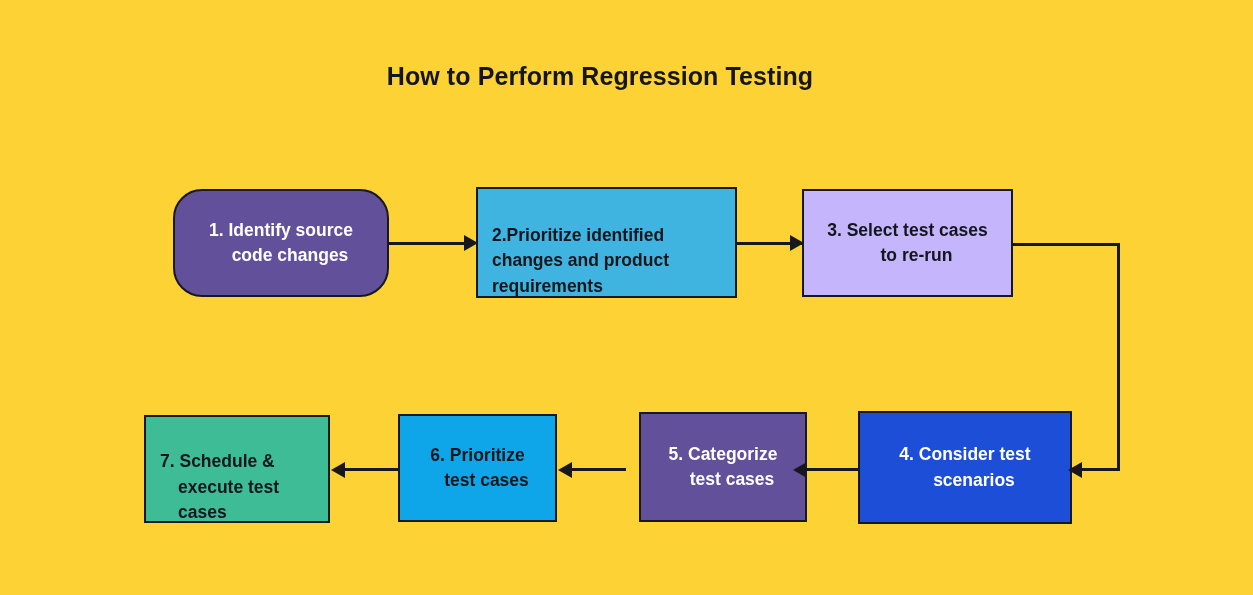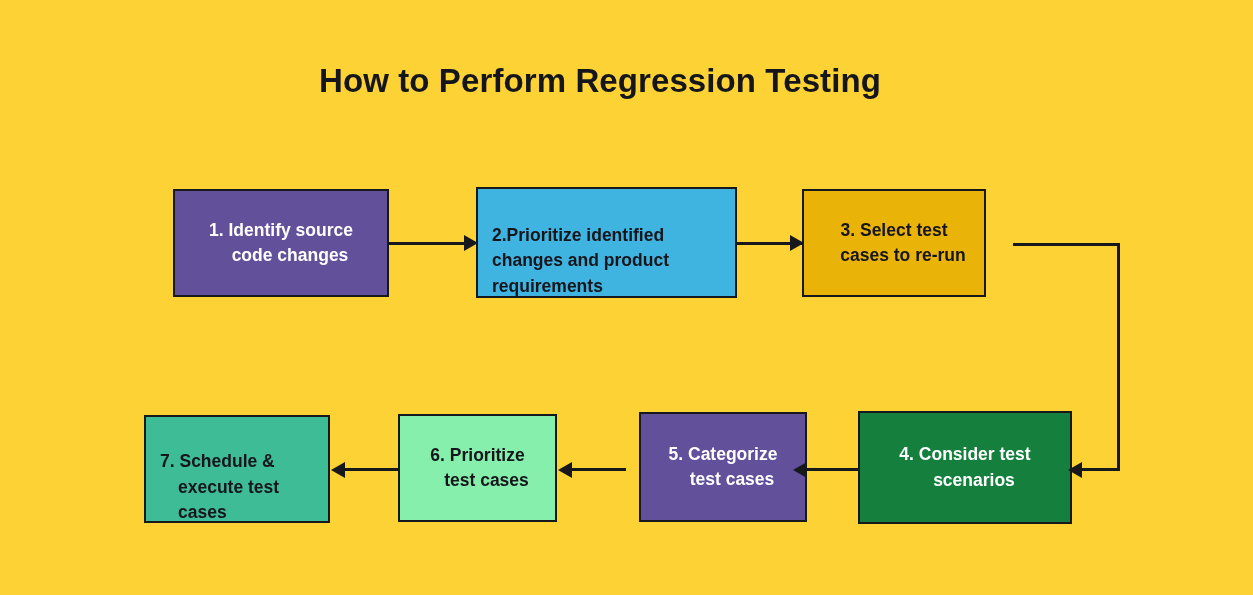--- a/index.html
+++ b/index.html
@@ -18,21 +18,21 @@
     width: 1253px;
     height: 595px;
     background: #FDD235;
   }
   #title {
     position: absolute;
     left: 0;
     top: 62px;
     width: 1200px;
     text-align: center;
-    font-size: 33px;
+    font-size: 25px;
     font-weight: bold;
     color: #15161C;
     letter-spacing: 0.1px;
   }
   .node {
     position: absolute;
     box-sizing: border-box;
     border: 2px solid #17181C;
     display: flex;
     align-items: center;
@@ -80,41 +80,41 @@
     border-right: 14px solid #17181C;
   }
 </style>
 </head>
 <body>
 
 <div id="canvas">
 
   <div id="title">How to Perform Regression Testing</div>
 
-  <div class="node align-center indent" style="left:173px; top:189px; width:216px; height:108px; background:#63509B; color:#FFFFFF;">
+  <div class="node align-center indent" style="left:173px; top:189px; width:216px; height:108px; background:#63509B; color:#FFFFFF;border-radius:29px;">
     <span class="node-label">1. Identify source code changes</span>
   </div>
 
   <div class="node align-left" style="left:476px; top:187px; width:261px; height:111px; background:#40B4E0; color:#15161C;">
     <span class="node-label">2.Prioritize identified changes and product requirements</span>
   </div>
 
-  <div class="node align-center indent" style="left:802px; top:189px; width:184px; height:108px; background:#eab308; color:#15161C;">
+  <div class="node align-center indent" style="left:802px; top:189px; width:211px; height:108px; background:#c4b5fd; color:#15161C;">
     <span class="node-label">3. Select test cases to re-run</span>
   </div>
 
-  <div class="node align-center indent" style="left:858px; top:411px; width:214px; height:113px; background:#15803d; color:#FFFFFF;">
+  <div class="node align-center indent" style="left:858px; top:411px; width:214px; height:113px; background:#1d4ed8; color:#FFFFFF;">
     <span class="node-label">4. Consider test scenarios</span>
   </div>
 
   <div class="node align-center indent" style="left:639px; top:412px; width:168px; height:110px; background:#63509B; color:#FFFFFF;">
     <span class="node-label">5. Categorize test cases</span>
   </div>
 
-  <div class="node align-center indent" style="left:398px; top:414px; width:159px; height:108px; background:#86efac; color:#15161C;">
+  <div class="node align-center indent" style="left:398px; top:414px; width:159px; height:108px; background:#0ea5e9; color:#15161C;">
     <span class="node-label">6. Prioritize test cases</span>
   </div>
 
   <div class="node align-left indent" style="left:144px; top:415px; width:186px; height:108px; background:#3DBC95; color:#15161C;justify-content:center;">
     <span class="node-label">7. Schedule &amp; execute test cases</span>
   </div>
 
   <div class="conn-h" style="left:389px; top:242px; width:80px;"></div>
   <div class="arrow arrow-right" style="left:464px; top:235px;"></div>
 

